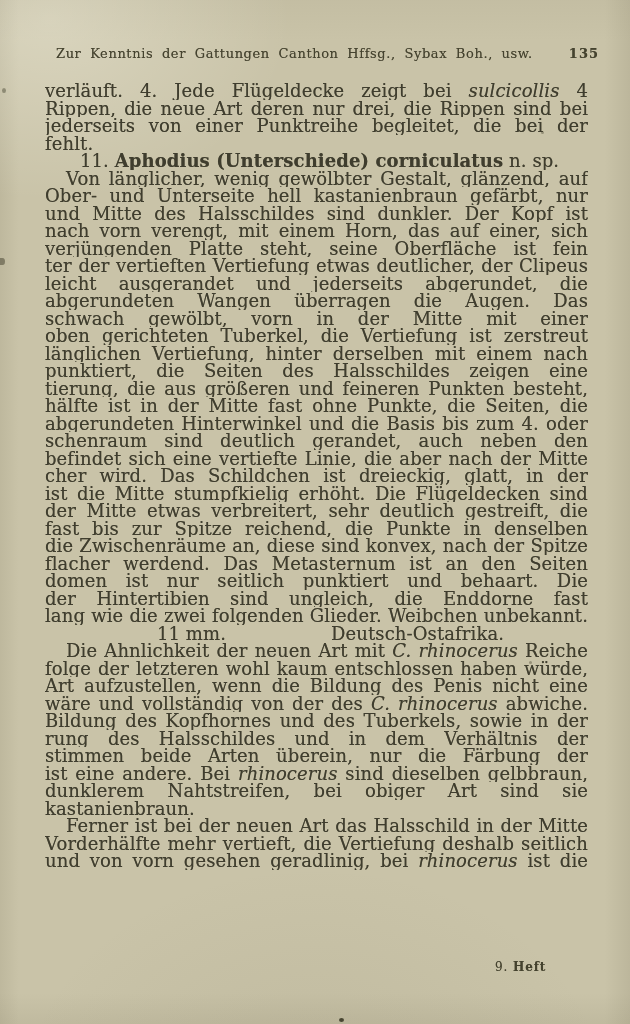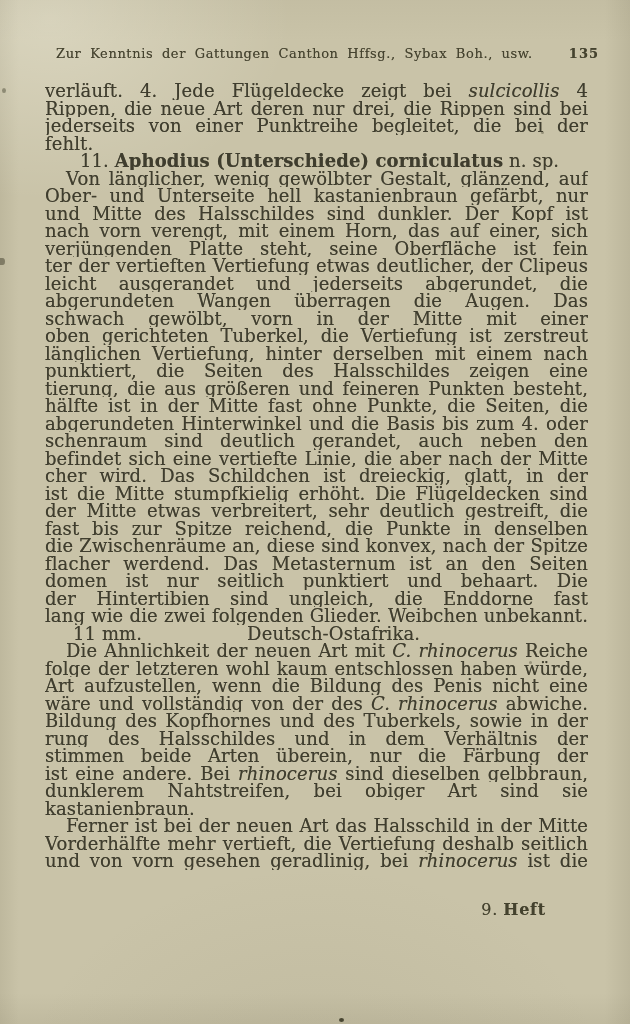--- a/index.html
+++ b/index.html
@@ -46,29 +46,29 @@
     width: 543px;
     font-size: 18px;
     line-height: 17.5px;
     letter-spacing: 0.1px;
     text-shadow: 0 0 0.6px rgba(64,61,44,0.60);
   }
   .line { height: 17.5px; overflow: hidden; }
   .just { text-align: justify; text-align-last: justify; }
   .firstline { text-indent: 21px; }
   .species-heading .line { text-indent: 35px; }
-  .measurement-line .line { text-indent: 28px; }
+  .measurement-line .line { text-indent: 28px; text-align: center; }
   .it { font-style: italic; }
   .bd { font-weight: bold; }
   .gap { display: inline-block; width: 105px; }
   .footer {
     position: absolute;
     right: 84px;
-    top: 900px;
-    font-size: 16px;
+    top: 960px;
+    font-size: 12px;
     letter-spacing: 0.8px;
     color: #44422e;
     text-shadow: 0 0 0.5px rgba(64,61,44,0.5);
     margin-left: 14px;
   }
   .footer .bd { margin-left: 5px; }
   .speck { position: absolute; border-radius: 50%; background: #33311f; }
   .speck-a { left: 339px; top: 1018px; width: 5px; height: 4px; opacity: 0.85; }
   .speck-b { left: 0px;   top: 258px;  width: 5px; height: 7px; opacity: 0.45; border-radius: 0 60% 60% 0; }
   .speck-c { left: 541px; top: 131px;  width: 3px; height: 3px; opacity: 0.35; }

